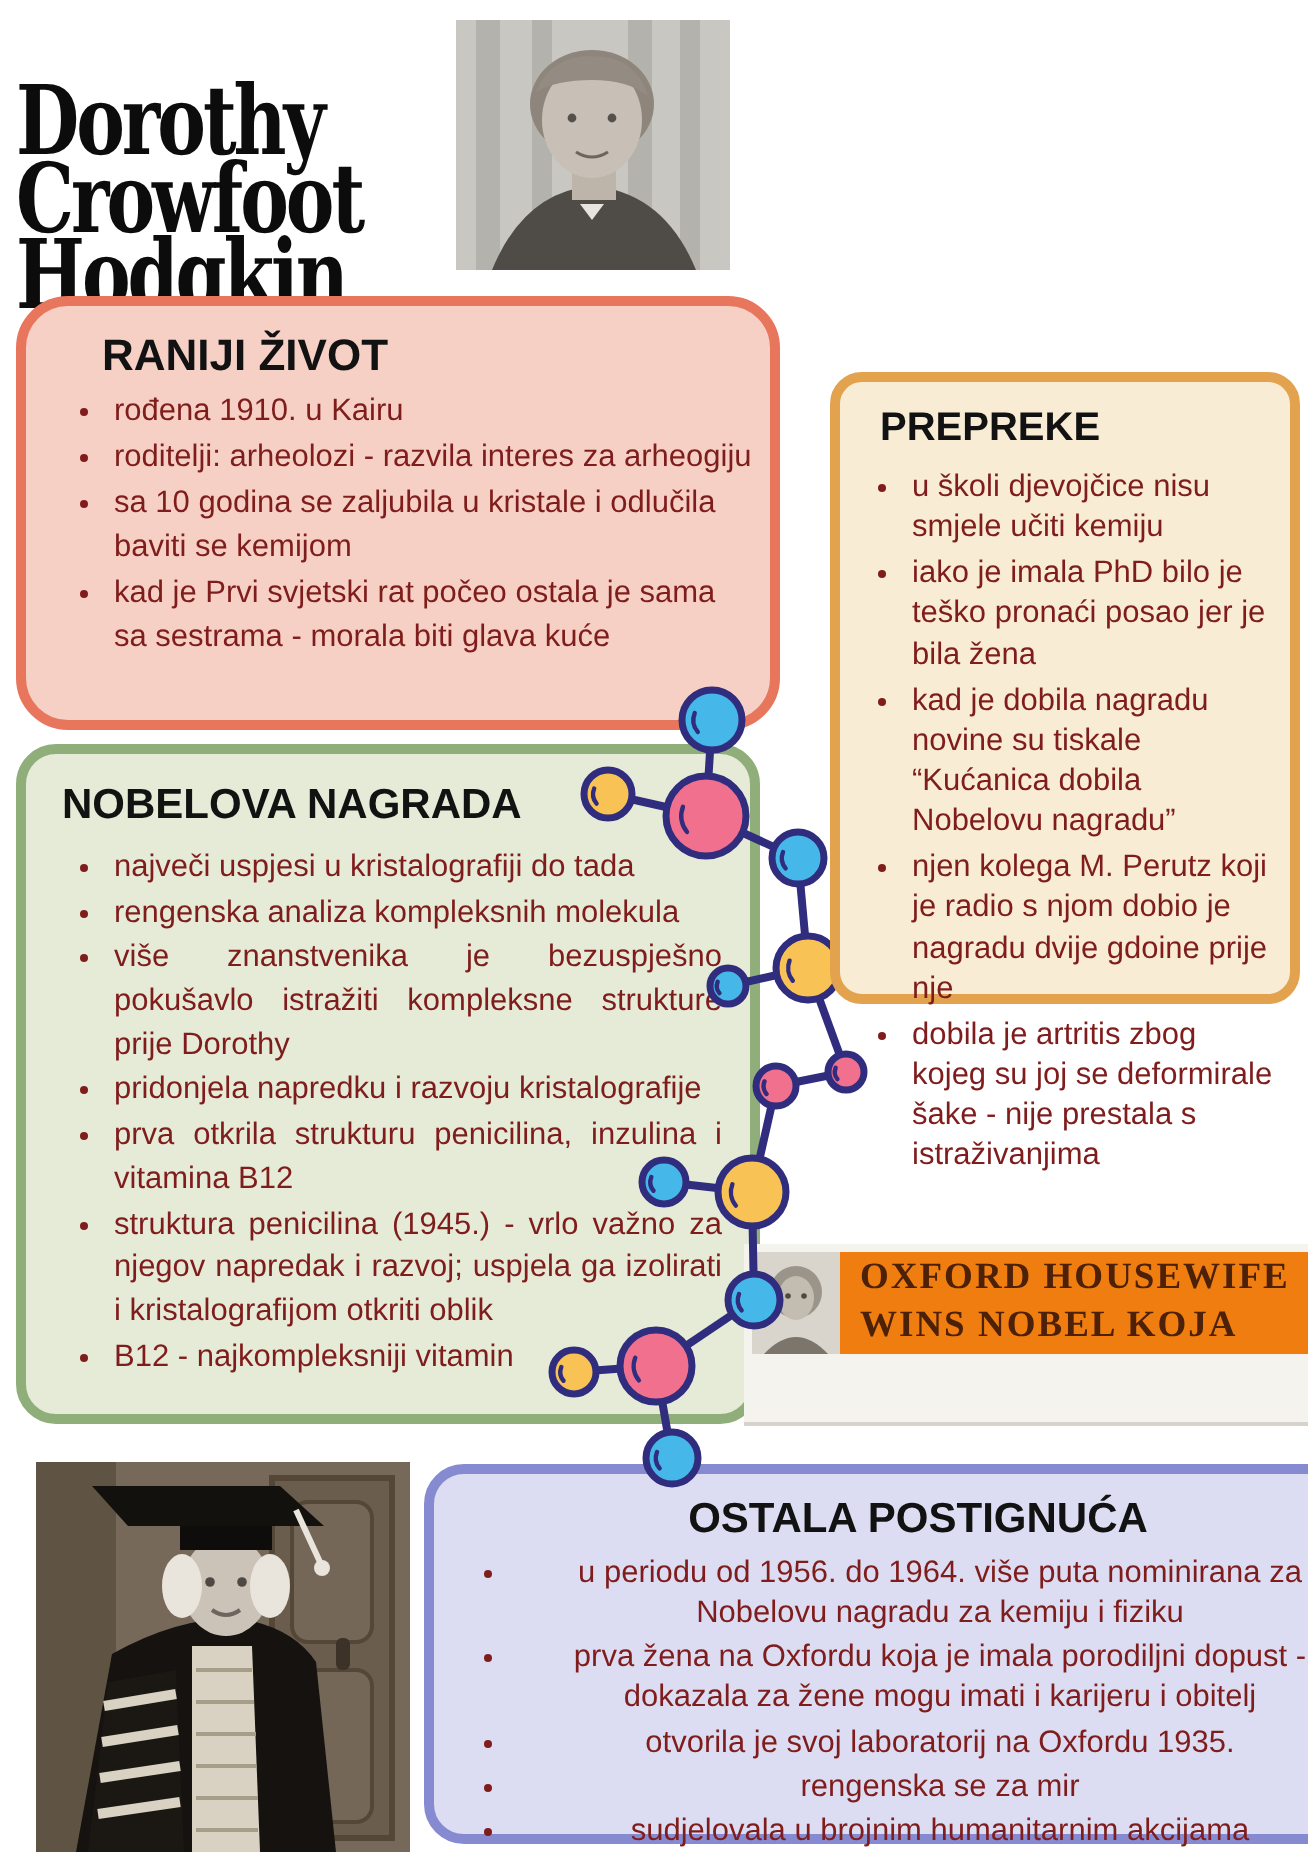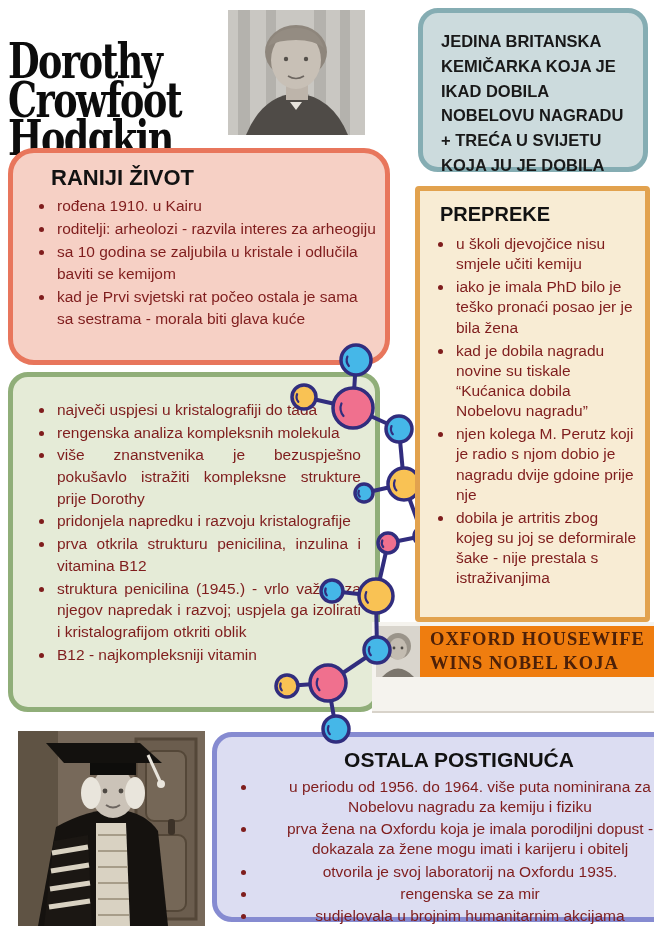--- a/index.html
+++ b/index.html
@@ -28,21 +28,21 @@
   .early h2{font-size:22px;margin-left:24px;}
   .early ul{padding-left:28px;font-size:15.5px;line-height:1.42;}
   .quote{position:absolute;left:-4px;bottom:11px;width:392px;white-space:nowrap;
          font-size:21px;font-weight:800;color:#0b0b0b;letter-spacing:-0.2px;}
   .nobel{left:8px;top:372px;width:372px;height:340px;border-width:5px;border-radius:20px;
          border-color:var(--nobel-border);background:var(--nobel-bg);
          padding:14px 14px 8px 16px;}
   .nobel h2{font-size:21px;margin-left:2px;}
   .nobel ul{padding-left:26px;font-size:15.5px;line-height:1.4;margin-top:8px;}
   .nobel li{text-align:justify;}
-  .obstacles{left:415px;top:186px;width:235px;height:436px;border-width:5px;border-radius:4px;
+  .obstacles{left:415px;top:186px;width:235px;height:316px;border-width:5px;border-radius:16px;
          border-color:var(--obstacles-border);background:var(--obstacles-bg);
          padding:12px 6px 6px 12px;z-index:3;}
   .obstacles h2{font-size:20px;margin-left:8px;}
   .obstacles ul{padding-left:22px;font-size:15.5px;line-height:1.3;margin-top:8px;}
   .obstacles li{margin-bottom:3px;}
   .other{left:212px;top:732px;width:484px;height:190px;border-width:5px;border-radius:20px;
          border-color:var(--other-border);background:var(--other-bg);
          padding:11px 10px 6px 16px;z-index:1;text-align:center;}
   .other h2{font-size:21px;margin-left:4px;}
   .other ul{padding-left:24px;font-size:15.5px;line-height:1.3;margin-top:5px;}
@@ -94,40 +94,33 @@
       <ellipse cx="68" cy="42" rx="31" ry="27" fill="#8e867c"></ellipse>
       <ellipse cx="68" cy="50" rx="25" ry="29" fill="#c8c0b6"></ellipse>
       <path d="M40,36 Q47,18 68,18 Q90,18 96,38 Q86,30 68,30 Q50,30 40,36 Z" fill="#948c82"></path>
       <circle cx="58" cy="49" r="2.2" fill="#55504b"></circle>
         <circle cx="78" cy="49" r="2.2" fill="#55504b"></circle>
       <path d="M60,66 Q68,71 76,66" stroke="#6d6660" stroke-width="1.6" fill="none"></path>
       <path d="M62,92 L68,100 L74,92 Z" fill="#e8e4dd"></path>
     </svg>
   </div>
 
-  <aside class="box fact">
-    <p>JEDINA BRITANSKA
-KEMIČARKA KOJA JE
-IKAD DOBILA
-NOBELOVU NAGRADU
-+ TREĆA U SVIJETU
-KOJA JU JE DOBILA</p>
-  </aside>
 
   <section class="box early">
     <h2>RANIJI ŽIVOT</h2>
     <ul>
       <li>rođena 1910. u Kairu</li>
       <li>roditelji: arheolozi - razvila interes za arheogiju</li>
       <li>sa 10 godina se zaljubila u kristale i odlučila baviti se kemijom</li>
       <li>kad je Prvi svjetski rat počeo ostala je sama sa sestrama - morala biti glava kuće</li>
     </ul>
   </section>
 
   <section class="box nobel">
+    <h2>NOBELOVA NAGRADA</h2>
     <ul>
       <li>največi uspjesi u kristalografiji do tada</li>
       <li>rengenska analiza kompleksnih molekula</li>
       <li>više znanstvenika je bezuspješno pokušavlo istražiti kompleksne strukture prije Dorothy</li>
       <li>pridonjela napredku i razvoju kristalografije</li>
       <li>prva otkrila strukturu penicilina, inzulina i vitamina B12</li>
       <li>struktura penicilina (1945.) - vrlo važno za njegov napredak i razvoj; uspjela ga izolirati i kristalografijom otkriti oblik</li>
       <li>B12 - najkompleksniji vitamin</li>
     </ul>
   </section>

